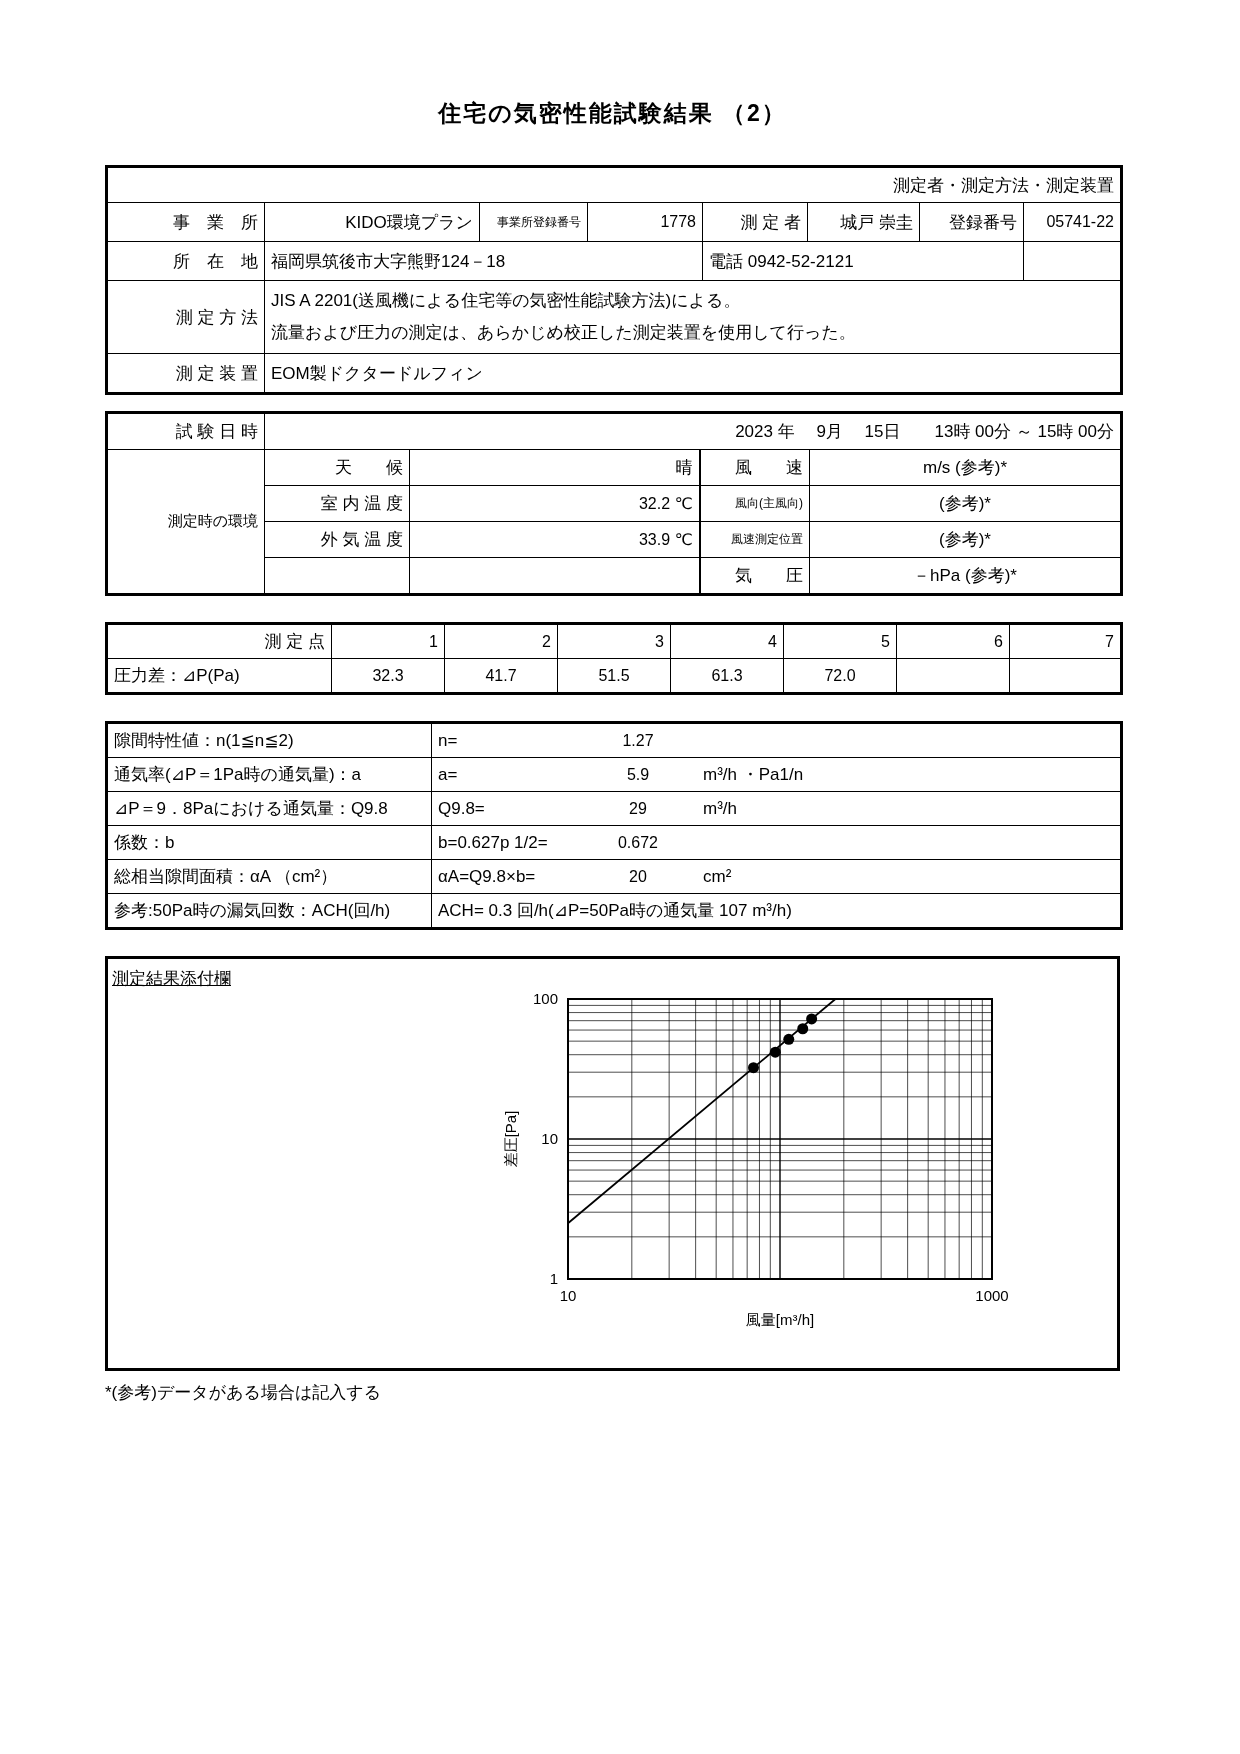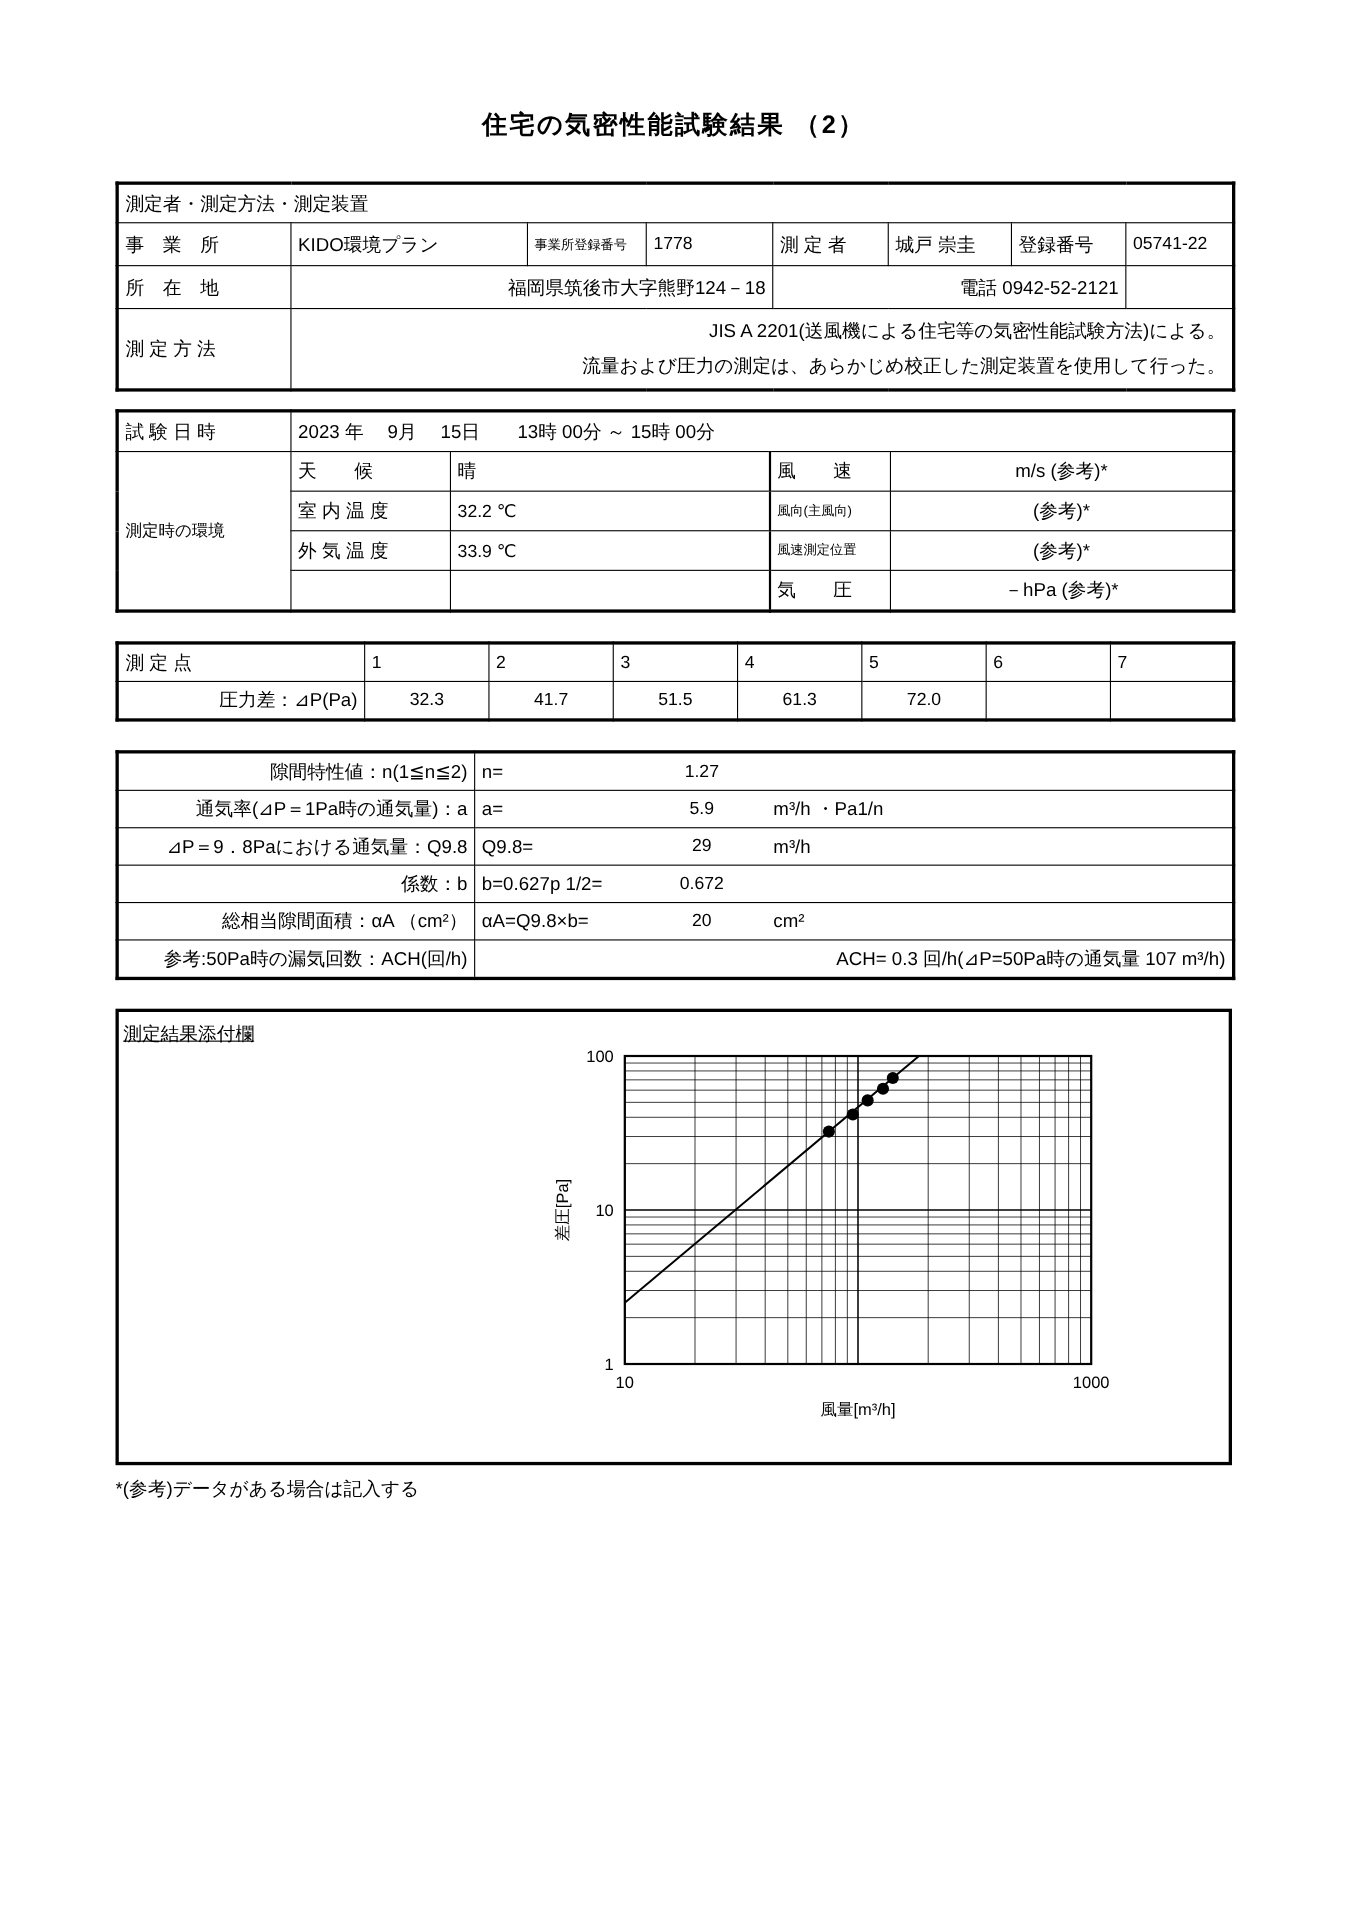--- a/index.html
+++ b/index.html
@@ -26,23 +26,23 @@
     border:3px solid #000;
     font-size:17px;
   }
   td{
     border:1px solid #000;
     padding:0 6px;
     vertical-align:middle;
     overflow:hidden;
     white-space:nowrap;
   }
-  .c{text-align:left;}
+  .c{text-align:right;}
   .r{text-align:center;}
-  .l{text-align:right;}
+  .l{text-align:left;}
   .small{font-size:12px;}
   .num{font-size:16px;}
   .thickL{border-left:2px solid #000;}
   .thickT{border-top:3px solid #000;}
   .t1{margin-top:36px;}
   .t1 td{height:38px;}
   .t1 tr.hd td{height:34px;}
   .t1 .method-cell{line-height:32px;margin-top:28px;}
   .t2{margin-top:16px;}
   .t2 td{height:35px;}
@@ -106,20 +106,24 @@
         <td colspan="3" class="l">福岡県筑後市大字熊野124－18</td>
         <td colspan="3" class="l">電話  0942-52-2121</td>
         <td></td>
       </tr>
       <tr>
         <td class="c" style="height:72px">測 定 方 法</td>
         <td colspan="7" class="l method-cell">
           <div>JIS A 2201(送風機による住宅等の気密性能試験方法)による。</div>
           <div>流量および圧力の測定は、あらかじめ校正した測定装置を使用して行った。</div>
         </td>
+      </tr>
+      <tr>
+        <td class="c">測 定 装 置</td>
+        <td colspan="7" class="l">EOM製ドクタードルフィン</td>
       </tr>
     </tbody>
       </table>
 
     <table class="t2">
       <colgroup>
         <col style="width:158px">
           <col style="width:145px">
           <col style="width:290px">
           <col style="width:110px">

